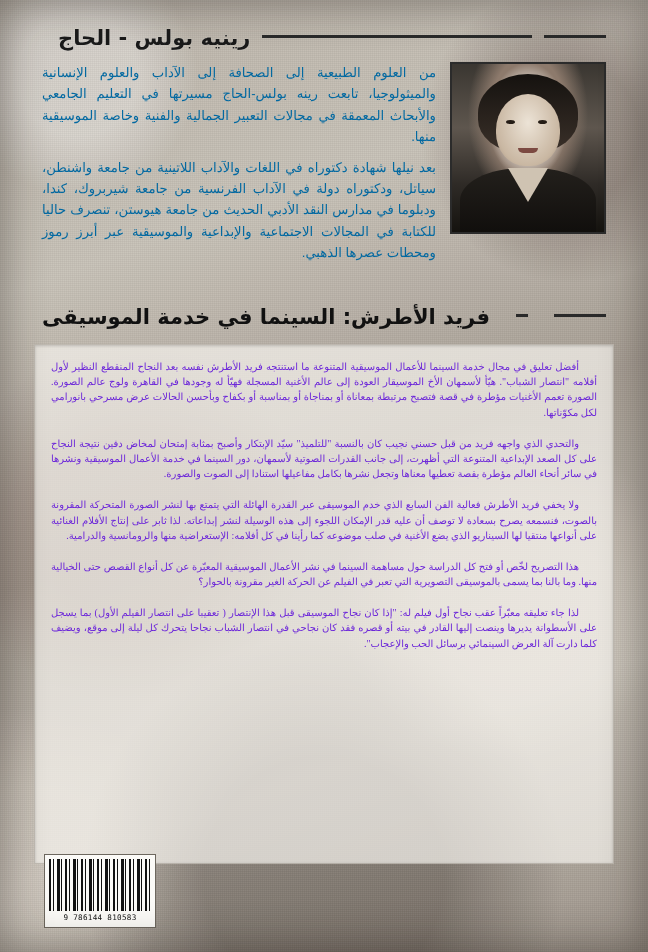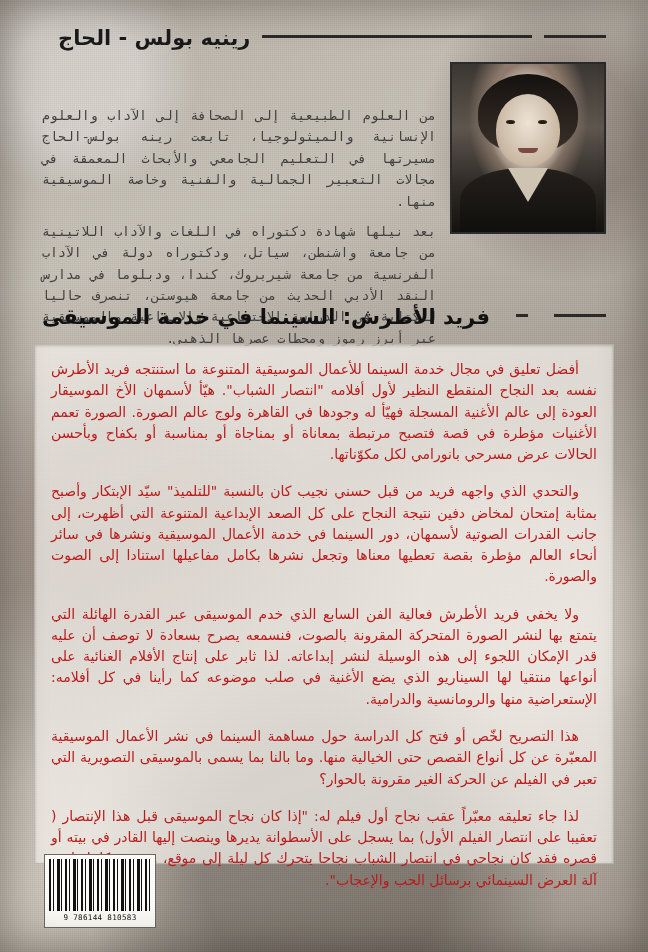--- a/index.html
+++ b/index.html
@@ -87,23 +87,22 @@
     border-radius:46% 46% 0 0;
     background:linear-gradient(180deg,#23201c 0%,#0f0d0b 100%);
   }
   .portrait .collar{
     position:absolute;left:56px;top:104px;width:40px;height:34px;
     background:#cfc3b2;
     clip-path:polygon(50% 100%,0 0,100% 0);
   }
   .bio-text{
     flex:1;
-    font-size:13.2px;line-height:1.62;color:#404040;text-align:justify;
-    font-family:Liberation Mono, monospace;
-    margin-top:44px;
+    font-size:13.2px;line-height:1.62;color:#0369a1;text-align:justify;
+    font-family:Liberation Sans, sans-serif;
   }
   .bio-text p{margin:0 0 9px 0;}
 
   
   .section-head{
     position:absolute;top:305px;right:42px;left:42px;
     display:flex;align-items:center;gap:26px;
   }
   .section-title{
     font-size:21px;font-weight:bold;color:#111;white-space:nowrap;
@@ -115,22 +114,23 @@
   .body-panel{
     position:absolute;top:344px;right:34px;left:34px;height:520px;
     background:rgba(244,241,235,0.72);
     border:1px solid rgba(120,112,100,0.35);
     box-shadow:0 1px 3px rgba(0,0,0,.18) inset;
     padding:14px 16px 10px 16px;
     box-sizing:border-box;
   }
   .body-panel p{
     margin:0 0 0 0;
-    font-size:14px;line-height:1.52;color:#b91c1c;text-align:justify;
+    font-size:10px;line-height:1.52;color:#6d28d9;text-align:justify;
     text-indent:18px;
+    font-family:Liberation Serif, serif;
   }
   .body-panel p + p{margin-top:16px;}
 
   
   .barcode-box{
     position:absolute;left:44px;bottom:24px;
     width:112px;height:74px;background:#fbfaf7;border:1px solid #6d675e;
     padding:4px 4px 2px 4px;box-sizing:border-box;
   }
   .bars{
@@ -168,21 +168,21 @@
       <div class="hair"></div>
       <div class="face"></div>
       <div class="eye l"></div>
       <div class="eye r"></div>
       <div class="mouth"></div>
       <div class="body"></div>
       <div class="collar"></div>
     </div>
     <div class="bio-text">
       <p>من العلوم الطبيعية إلى الصحافة إلى الآداب والعلوم الإنسانية والميثولوجيا، تابعت رينه بولس-الحاج مسيرتها في التعليم الجامعي والأبحاث المعمقة في مجالات التعبير الجمالية والفنية وخاصة الموسيقية منها.</p>
-      <p>بعد نيلها شهادة دكتوراه في اللغات والآداب اللاتينية من جامعة واشنطن، سياتل، ودكتوراه دولة في الآداب الفرنسية من جامعة شيربروك، كندا، ودبلوما في مدارس النقد الأدبي الحديث من جامعة هيوستن، تنصرف حاليا للكتابة في الدراسة الاجتماعية والإبداعية والموسيقية عبر أبرز رموز ومحطات عصرها الذهبي.</p>
+      <p>بعد نيلها شهادة دكتوراه في اللغات والآداب اللاتينية من جامعة واشنطن، سياتل، ودكتوراه دولة في الآداب الفرنسية من جامعة شيربروك، كندا، ودبلوما في مدارس النقد الأدبي الحديث من جامعة هيوستن، تنصرف حاليا للكتابة في المجالات الاجتماعية والإبداعية والموسيقية عبر أبرز رموز ومحطات عصرها الذهبي.</p>
     </div>
   </div>
 
   <div class="section-head">
     <div class="sec-rule short"></div>
     <div class="sec-rule"></div>
     <div class="section-title">فريد الأطرش: السينما في خدمة الموسيقى</div>
   </div>
 
   <div class="body-panel">

